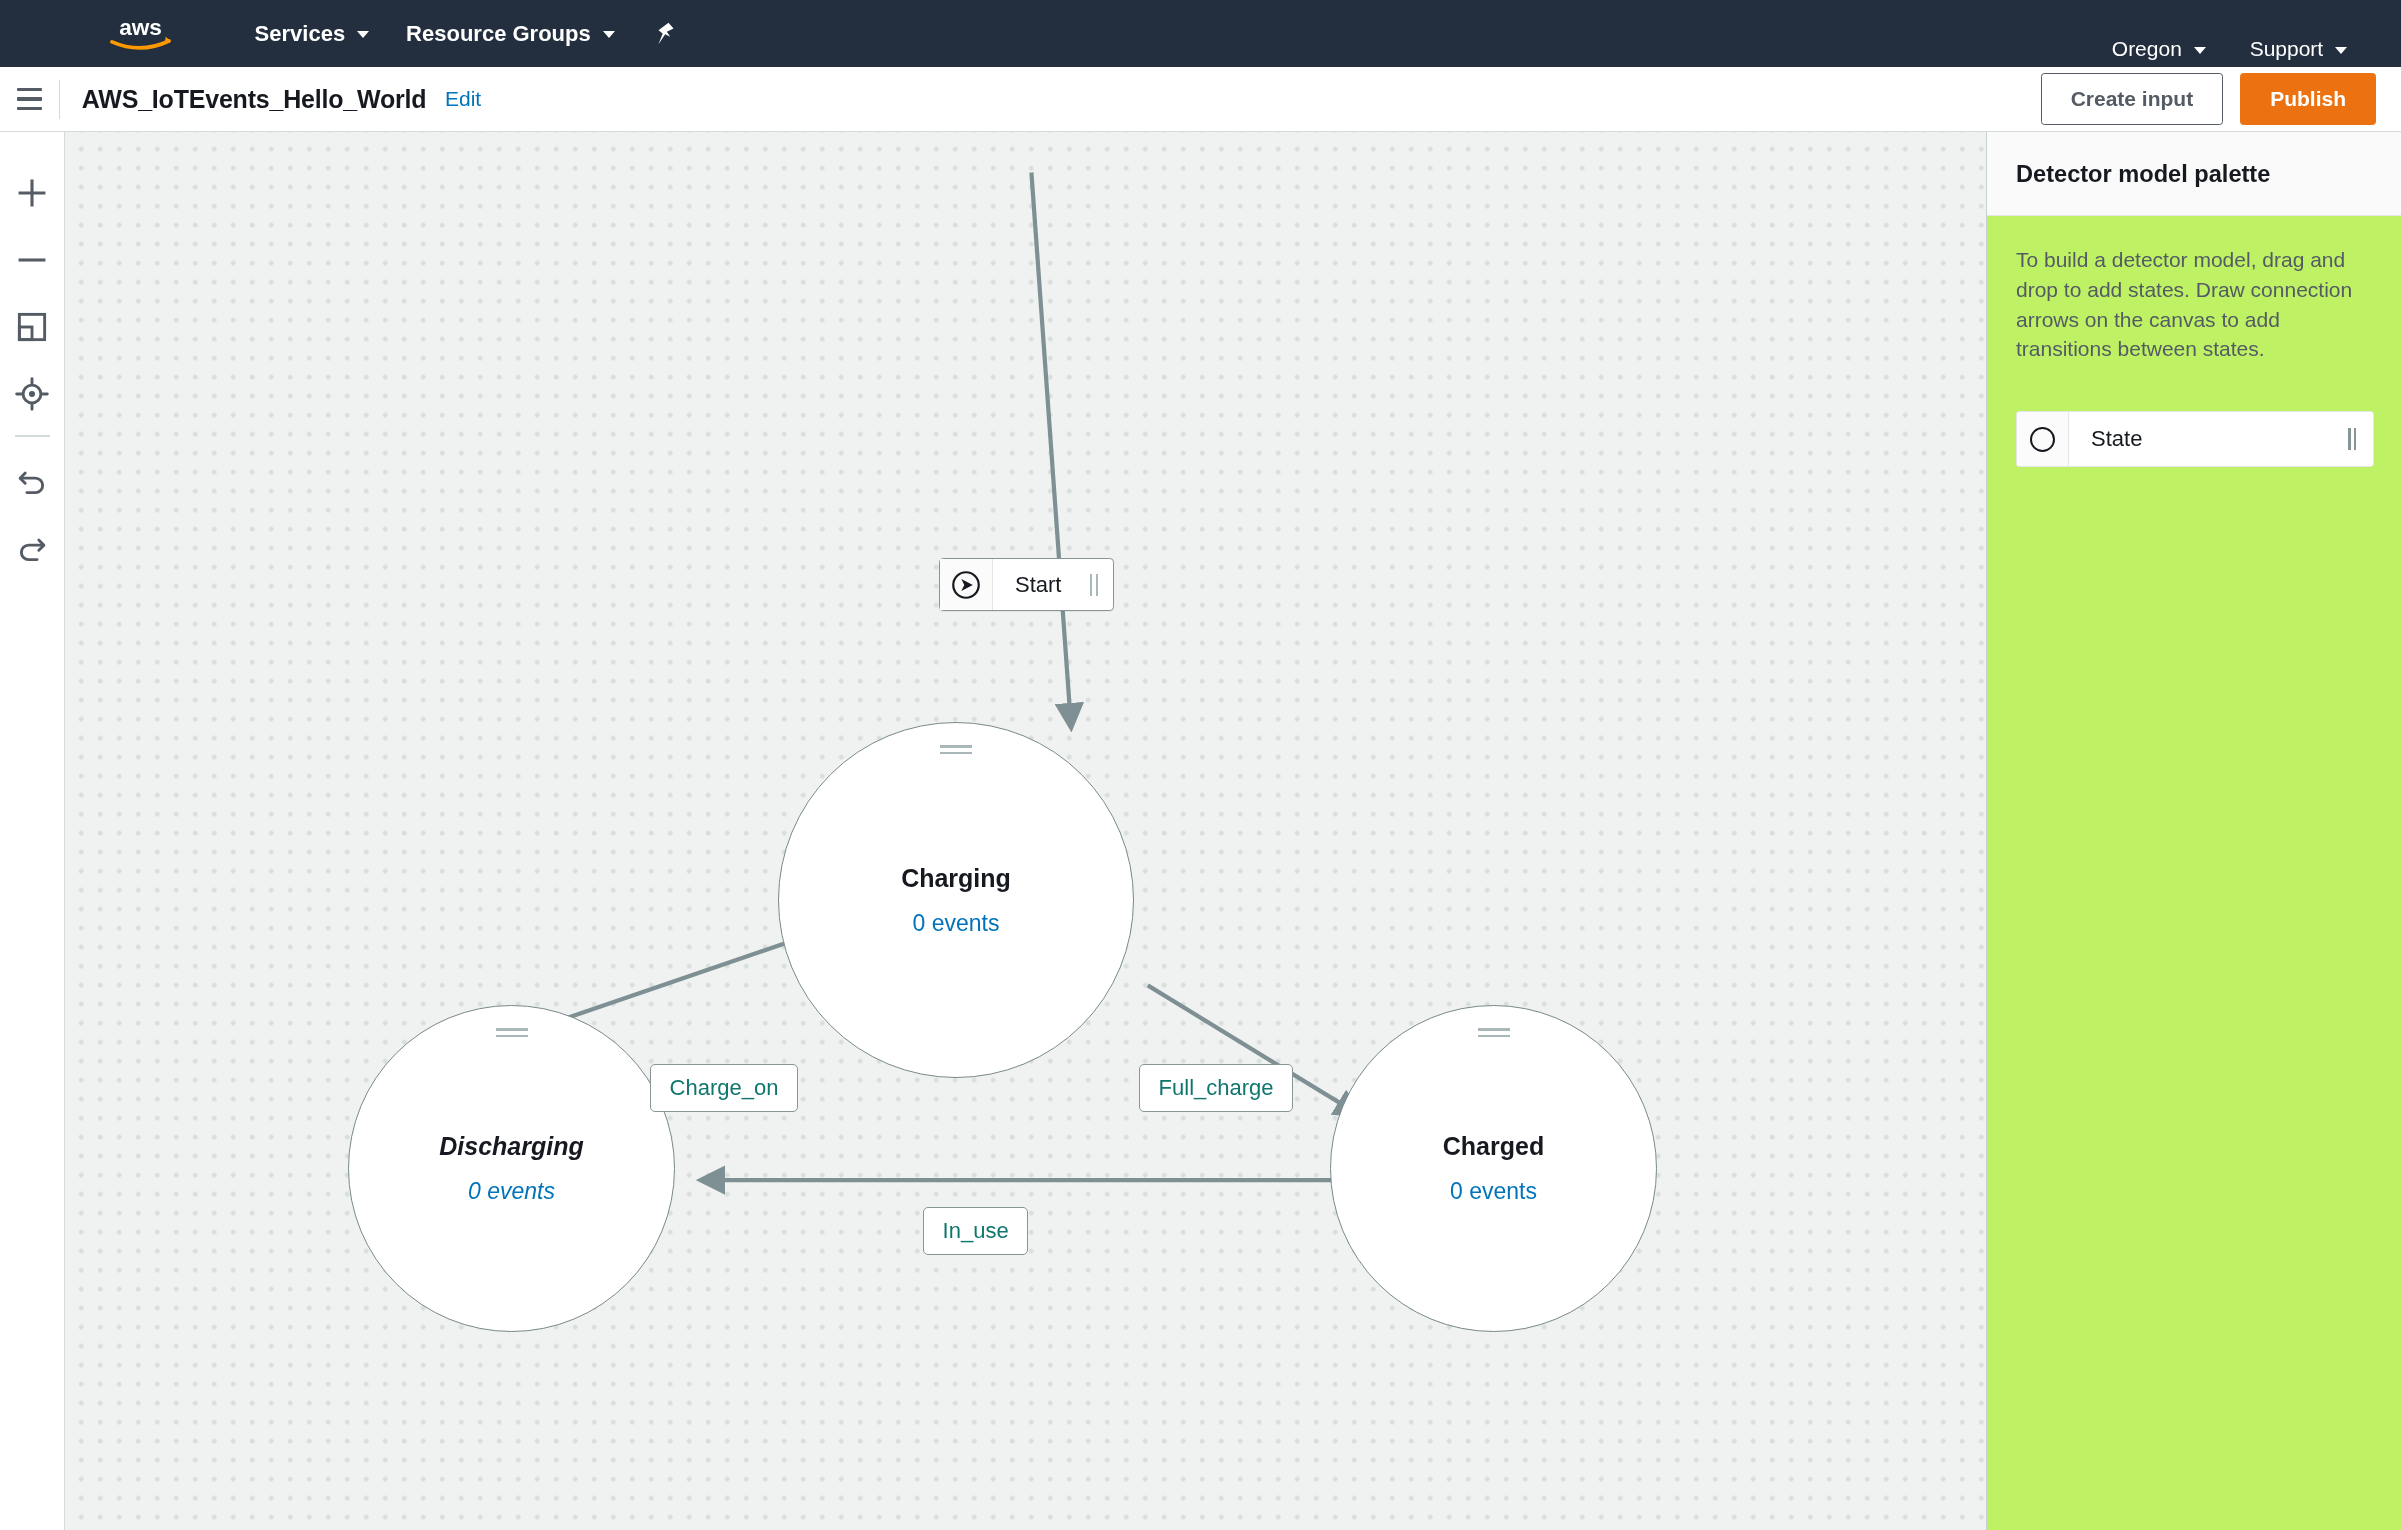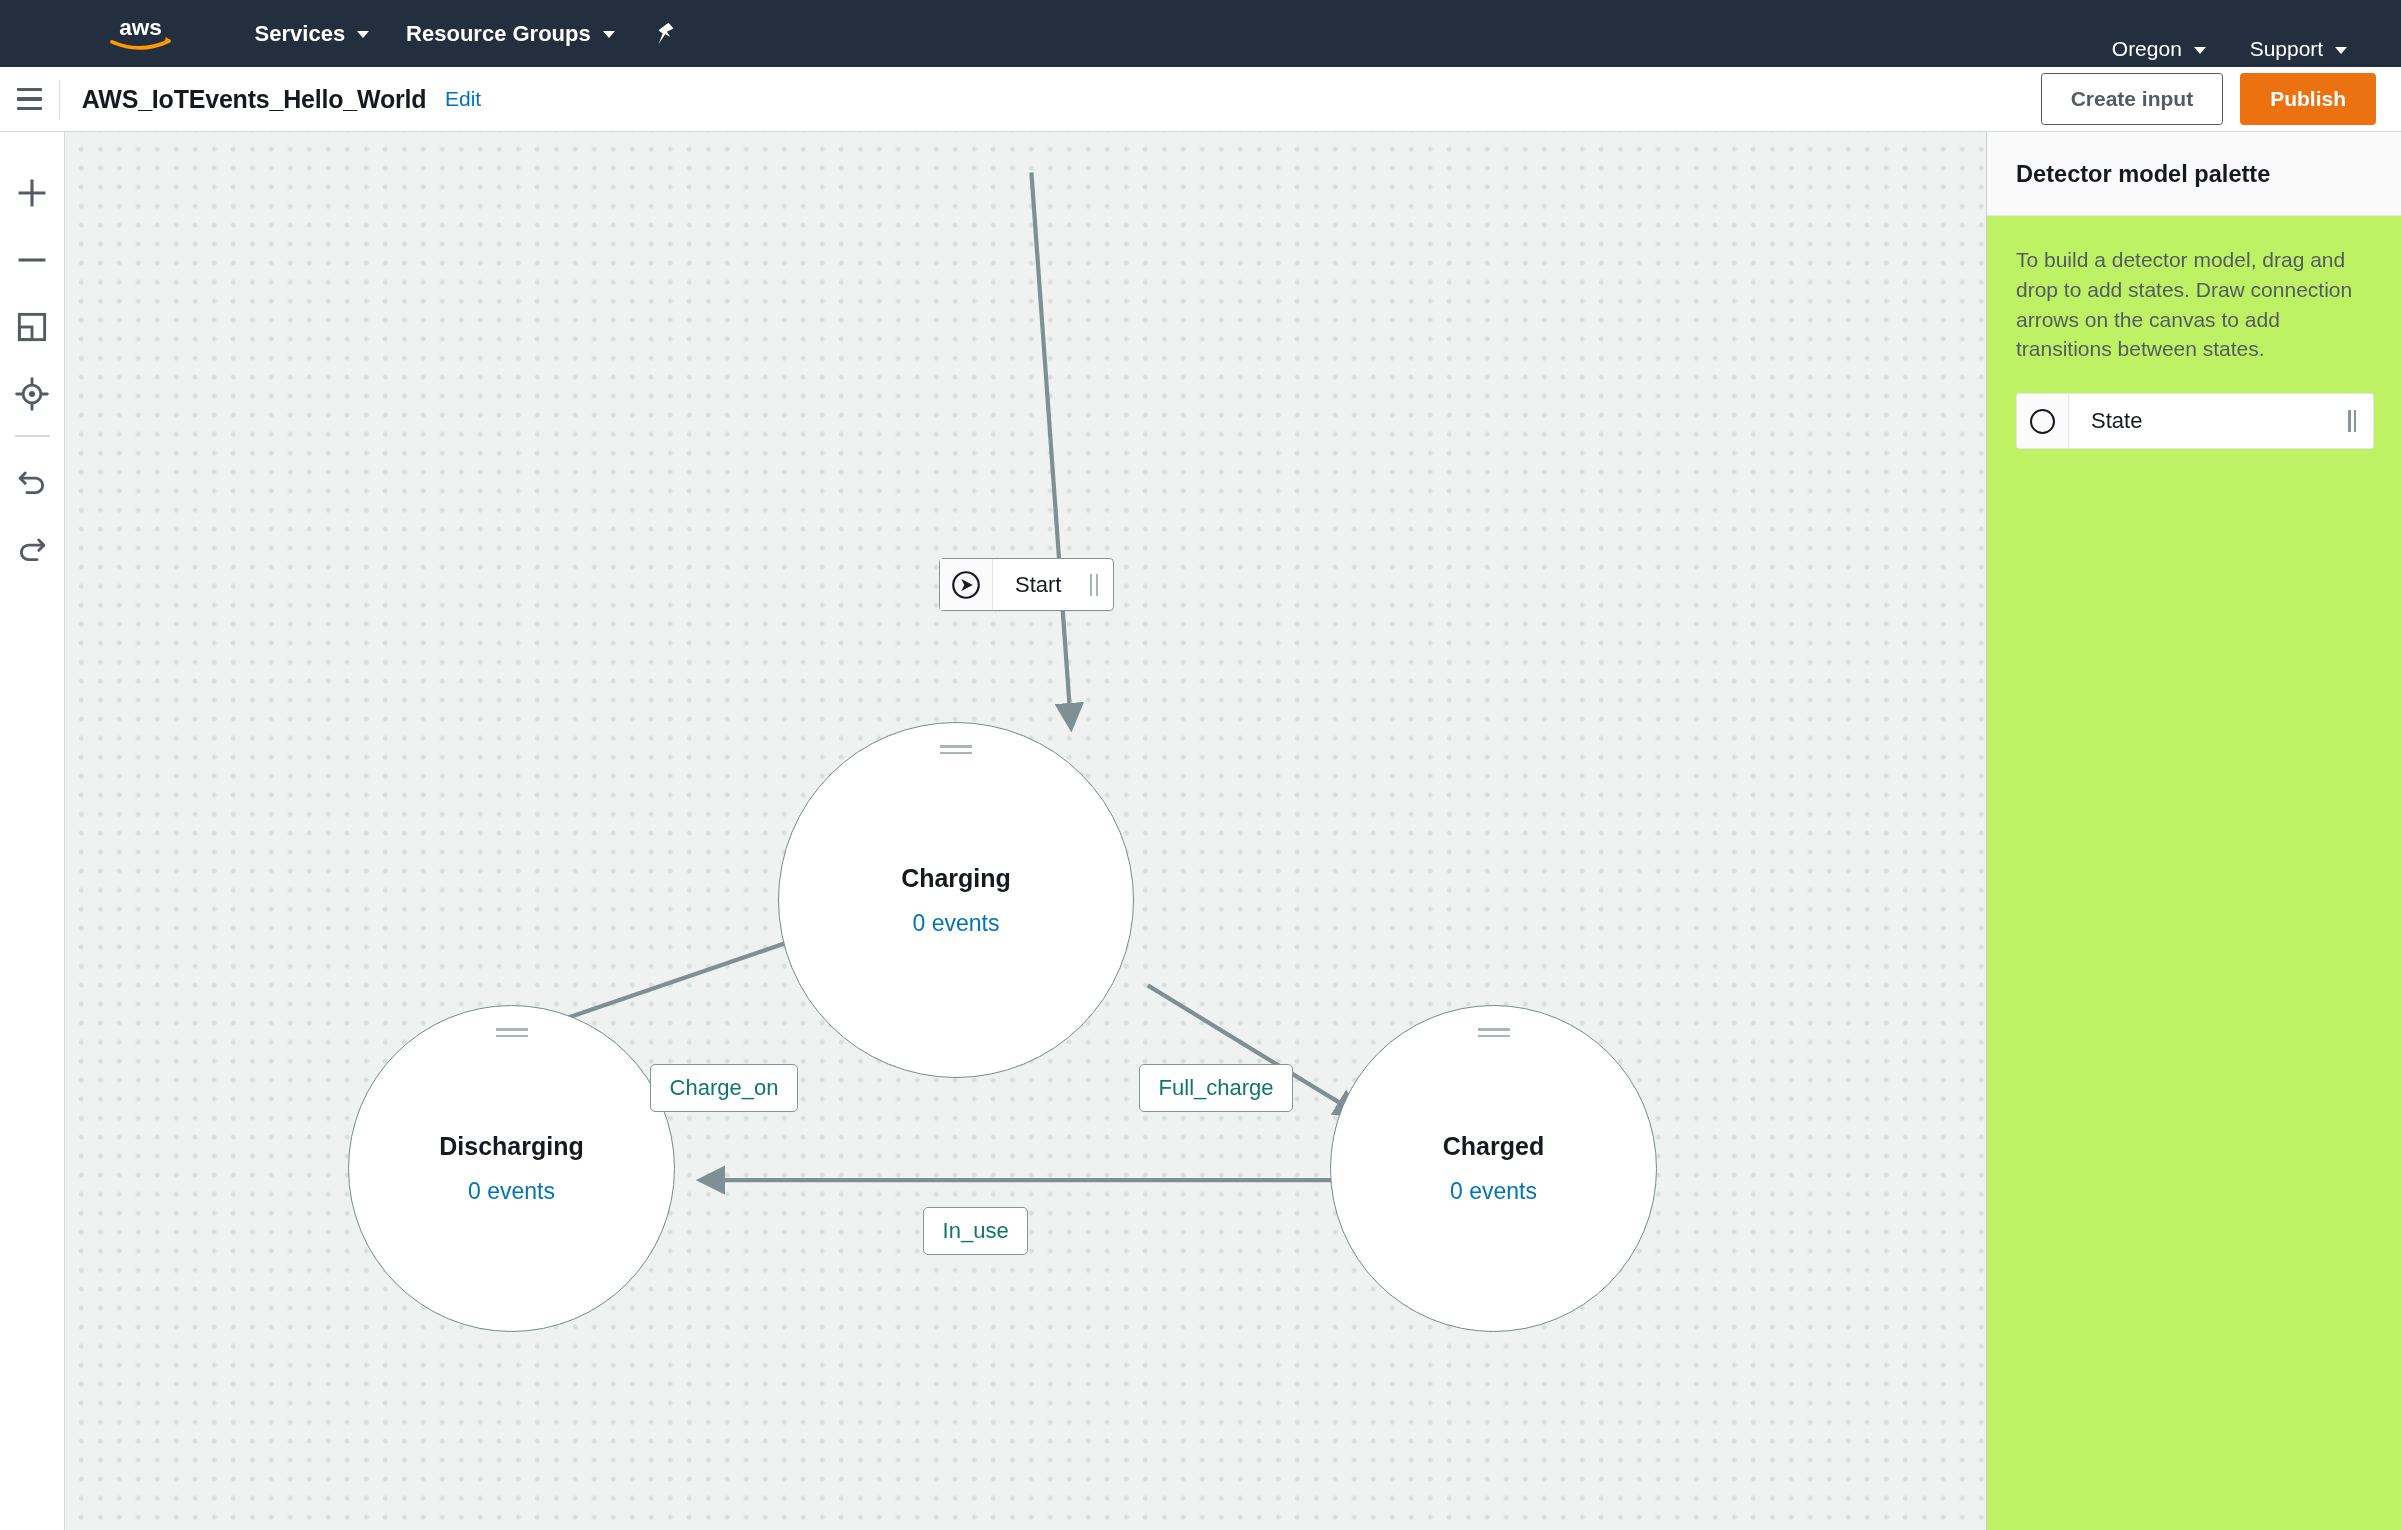--- a/index.html
+++ b/index.html
@@ -177,21 +177,21 @@
     padding: 29px 29px 27px 29px;
     background: #fafafa;
     border-bottom: 0.8px solid #e4e7e7;
   }
   .palette-title { font-size: 23.6px; font-weight: bold; color: #16191f; }
   .palette-body { padding: 29px 27px 0 29px; }
   .palette-desc {
     font-size: 21px; line-height: 1.42; color: #545b64;
   }
   .palette-card {
-    margin-top: 29px;
+    margin-top: 47px;
     height: 56px;
     border: 1.7px solid #e4e7e7;
     border-radius: 3.4px;
     display: flex; align-items: center;
     cursor: grab;
     background: #ffffff;
   }
   .palette-card-icon {
     width: 52px; height: 100%;
     display: flex; align-items: center; justify-content: center;
@@ -336,21 +336,21 @@
 
     <div class="state-node" style="left:713px; top:590px; width:356px; height:356px;">
       <div class="state-grip">
         <i></i>
         <i></i>
       </div>
       <div class="state-name">Charging</div>
       <div class="state-events">0 events</div>
     </div>
 
-    <div class="state-node" style="left:283px; top:873px; width:327px; height:327px;">
+    <div class="state-node" style="left:283px; top:873px; width:327px; height:327px;font-style:italic;">
       <div class="state-grip">
         <i></i>
         <i></i>
       </div>
       <div class="state-name">Discharging</div>
       <div class="state-events">0 events</div>
     </div>
 
     <div class="state-node" style="left:1265px; top:873px; width:327px; height:327px;">
       <div class="state-grip">

